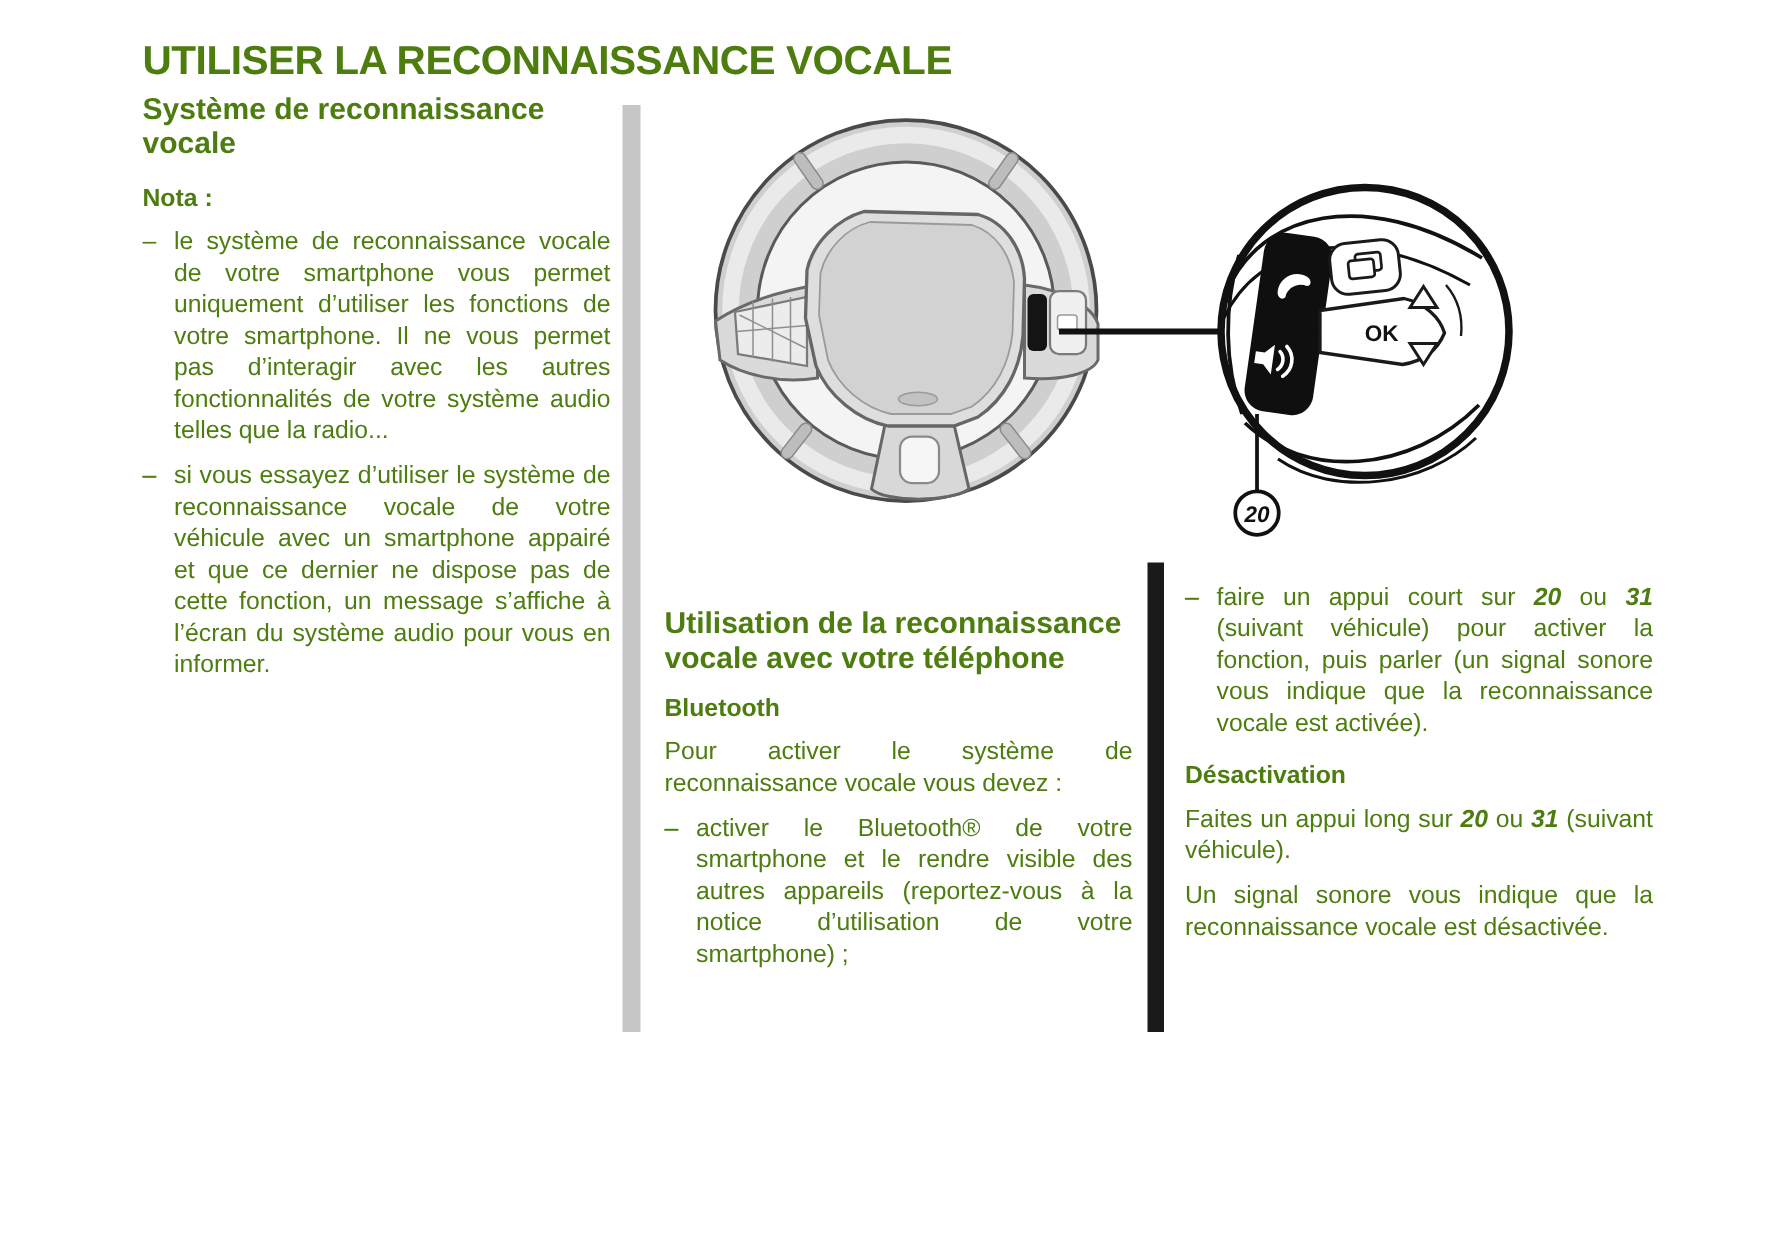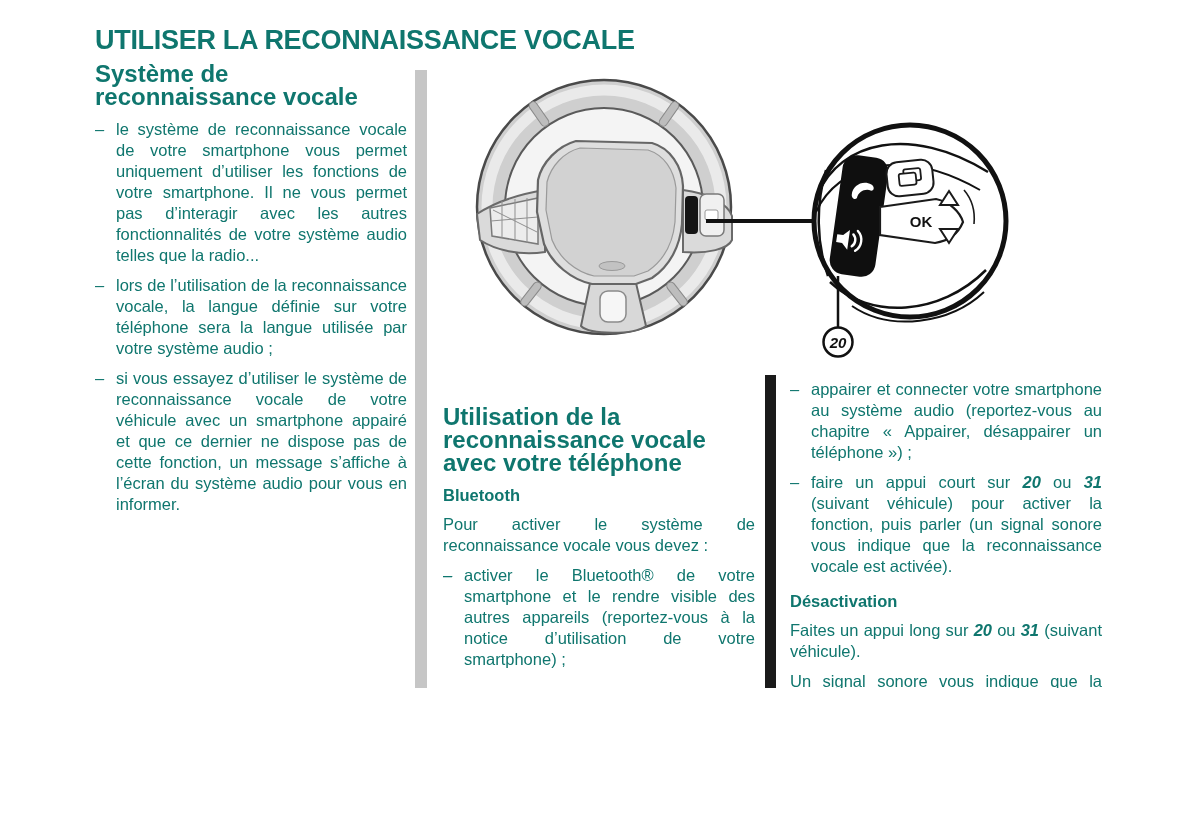--- a/index.html
+++ b/index.html
@@ -1,28 +1,28 @@
 <!DOCTYPE html>
 <html><head>
 <meta charset="utf-8">
 <style>
   html,body { margin:0; padding:0; background:#ffffff; }
   .page {
     position:relative; width:1191px; height:688px; background:#ffffff;
-    font-family:"Liberation Sans", sans-serif; color:#0f766e; overflow:hidden;
+    font-family:"Liberation Sans", sans-serif; color:#4d7c0f; overflow:hidden;
   }
   .title {
     position:absolute; left:95px; top:25px;
     font-size:27px; font-weight:bold; letter-spacing:-0.3px; white-space:nowrap;
   }
   .col { position:absolute; width:312px; font-size:16.5px; line-height:21px; text-align:justify; }
   #col-left  { left:95px;  top:62px;  }
   #col-mid   { left:443px; top:379px;margin-top:26px; }
   #col-right { left:790px; top:379px; }
-  .h2 { font-size:24px; line-height:23px; font-weight:bold; margin:0 0 11px 0; text-align:left; }
+  .h2 { font-size:20px; line-height:23px; font-weight:bold; margin:0 0 11px 0; text-align:left; }
   .sub { font-weight:bold; margin:14px 0 8px 0; text-align:left; }
   .sub.first { margin-top:0; }
   p { margin:0 0 9px 0; }
   ul.dashlist { list-style:none; margin:0 0 0 0; padding:0; }
   ul.dashlist li { position:relative; padding-left:21px; margin:0 0 9px 0; }
   ul.dashlist .dash { position:absolute; left:0; top:0; }
   .bi { font-weight:bold; font-style:italic; }
   .vdiv-gray  { position:absolute; left:415px; top:70px;  width:12px; height:695px; background:#c6c6c6; }
   .vdiv-black { position:absolute; left:765px; top:375px; width:11px; height:380px; background:#1a1a1a; }
   .figure { position:absolute; left:440px; top:44px; width:600px; height:322px; }
@@ -36,28 +36,28 @@
 
 <div class="page">
 
   <div class="title">UTILISER LA RECONNAISSANCE VOCALE</div>
 
   <div class="vdiv-gray"></div>
   <div class="vdiv-black"></div>
 
   <div class="col" id="col-left">
     <div class="h2">Système de reconnaissance vocale</div>
+    <div class="sub">Nota :</div>
     <ul class="dashlist">
       <li>
         <span class="dash">–</span>
         <span>le système de reconnaissance vocale de votre smartphone vous permet uniquement d’utiliser les fonctions de votre smartphone. Il ne vous permet pas d’interagir avec les autres fonctionnalités de votre système audio telles que la radio...</span>
       </li>
       <li>
         <span class="dash">–</span>
-        <span>lors de l’utilisation de la reconnaissance vocale, la langue définie sur votre téléphone sera la langue utilisée par votre système audio ;</span>
       </li>
       <li>
         <span class="dash">–</span>
         <span>si vous essayez d’utiliser le système de reconnaissance vocale de votre véhicule avec un smartphone appairé et que ce dernier ne dispose pas de cette fonction, un message s’affiche à l’écran du système audio pour vous en informer.</span>
       </li>
     </ul>
   </div>
 
   <div class="figure">
     <svg width="600" height="322" viewBox="0 0 600 322">
@@ -158,21 +158,20 @@
         <span class="dash">–</span>
         <span>activer le Bluetooth® de votre smartphone et le rendre visible des autres appareils (reportez-vous à la notice d’utilisation de votre smartphone) ;</span>
       </li>
     </ul>
   </div>
 
   <div class="col" id="col-right">
     <ul class="dashlist">
       <li>
         <span class="dash">–</span>
-        <span>appairer et connecter votre smartphone au système audio (reportez-vous au chapitre « Appairer, désappairer un téléphone ») ;</span>
       </li>
       <li>
         <span class="dash">–</span>
         <span><span>faire un appui court sur </span><span class="bi">20</span><span> ou </span><span class="bi">31</span><span> (suivant véhicule) pour activer la fonction, puis parler (un signal sonore vous indique que la reconnaissance vocale est activée).</span></span>
       </li>
     </ul>
     <div class="sub">Désactivation</div>
     <p><span>Faites un appui long sur </span><span class="bi">20</span><span> ou </span><span class="bi">31</span><span> (suivant véhicule).</span></p>
     <p>Un signal sonore vous indique que la reconnaissance vocale est désactivée.</p>
   </div>

